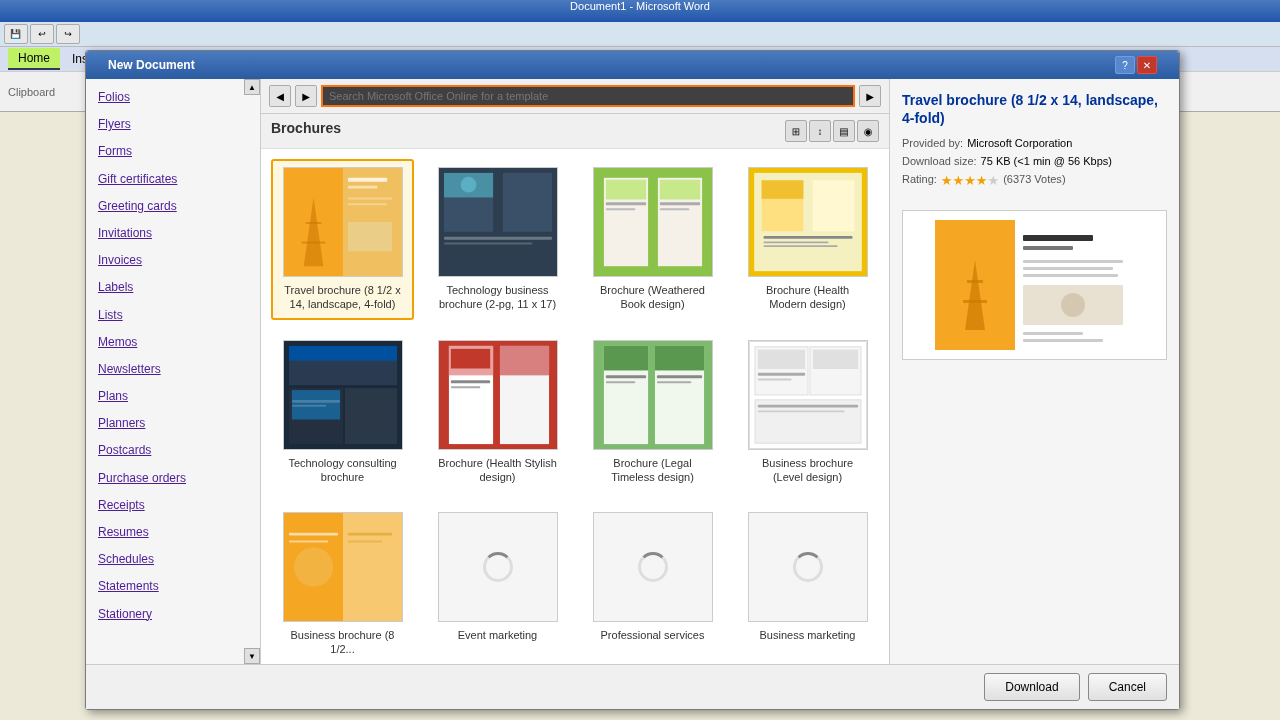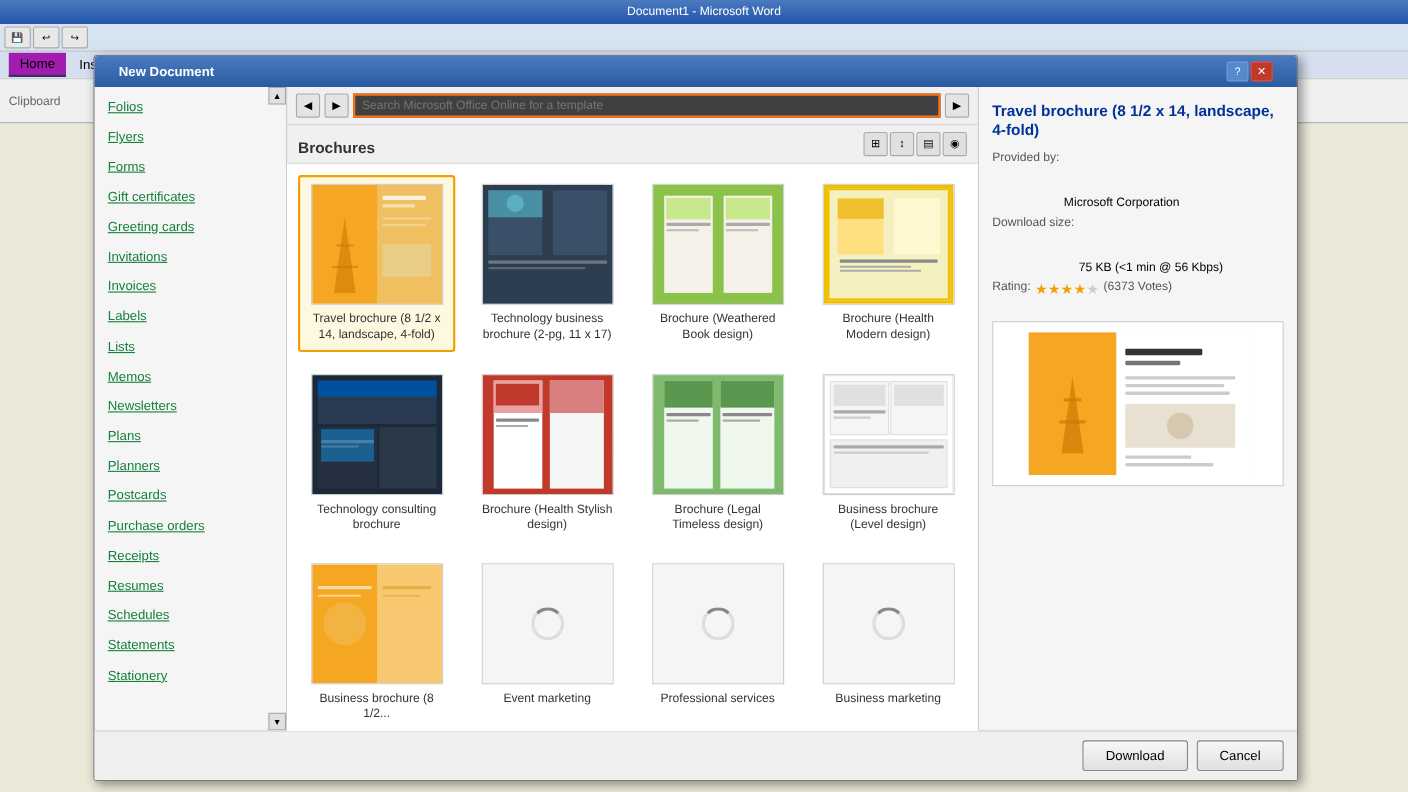--- a/index.html
+++ b/index.html
@@ -87,21 +87,21 @@
       justify-content: center;
       cursor: pointer;
       font-size: 8px;
     }
     .sidebar-scroll-up { top: 0; }
     .sidebar-scroll-down { bottom: 0; }
 
     .sidebar-item {
       padding: 4px 12px;
       cursor: pointer;
-      color: #15803d;
+      color: #4c1d95;
       text-decoration: underline;
       font-size: 12px;
       line-height: 1.6;
     }
 
     
     .main-content {
       flex: 1;
       display: flex;
       flex-direction: column;
@@ -147,21 +147,21 @@
       display: flex;
       align-items: center;
       justify-content: center;
       font-size: 10px;
       border-radius: 2px;
     }
 
     
     .brochures-header {
       display: flex;
-      align-items: flex-end;
+      align-items: flex-start;
       justify-content: space-between;
       padding: 6px 10px;
       background: #f0f0f0;
       border-bottom: 1px solid #ddd;
     }
     .brochures-title {
       font-size: 14px;
       font-weight: bold;
       color: #333;
     }
@@ -250,21 +250,20 @@
       color: #333;
       margin-bottom: 6px;
       display: flex;
       gap: 4px;
     }
     .right-panel-meta-label {
       color: #555;
     }
     .right-panel-meta-value {
       color: #000;
-      margin-top: 41px;
     }
     .stars {
       color: #f0a000;
       font-size: 13px;
     }
     .votes { color: #555; font-size: 11px; }
     .preview-image {
       margin-top: 16px;
       border: 1px solid #ccc;
       background: white;
@@ -367,21 +366,21 @@
     .app-bg {
       width: 1280px;
       height: 720px;
       background: #ece9d8;
       position: relative;
     }
     .app-titlebar {
       height: 22px;
       background: linear-gradient(to bottom, #4a7abf, #2255aa);
       display: flex;
-      align-items: center;
+      align-items: flex-start;
       justify-content: center;
       color: white;
       font-size: 11px;
     }
 
     
     .content-area {
       display: flex;
       flex: 1;
       overflow: hidden;
@@ -411,21 +410,21 @@
     <span>Document1 - Microsoft Word</span>
   </div>
 
   <div style="height:90px; background: #dce6f0; border-bottom: 1px solid #aaa; display:flex; flex-direction:column;">
     <div style="height:25px; background: #d6e4f0; display:flex; align-items:center; gap:2px; padding: 0 4px; border-bottom:1px solid #bbb;">
       <div style="width:24px; height:20px; background: #e8e8e8; border: 1px solid #aaa; border-radius:2px; display:flex;align-items:center;justify-content:center;font-size:9px;">💾</div>
       <div style="width:24px; height:20px; background: #e8e8e8; border: 1px solid #aaa; border-radius:2px; display:flex;align-items:center;justify-content:center;font-size:9px;">↩</div>
       <div style="width:24px; height:20px; background: #e8e8e8; border: 1px solid #aaa; border-radius:2px; display:flex;align-items:center;justify-content:center;font-size:9px;">↪</div>
     </div>
     <div style="height:25px; display:flex; align-items:center; gap:2px; padding: 0 8px; background:#d6dff0;">
-      <div style="padding:3px 10px; font-size:12px; cursor:pointer; background:#a21caf; border-bottom:2px solid #336;">Home</div>
+      <div style="padding:3px 10px; font-size:12px; cursor:pointer; background:#bef264; border-bottom:2px solid #336;">Home</div>
       <div style="padding:3px 10px; font-size:12px; cursor:pointer;">Insert</div>
       <div style="padding:3px 10px; font-size:12px; cursor:pointer;">Page Layout</div>
       <div style="padding:3px 10px; font-size:12px; cursor:pointer;">References</div>
       <div style="padding:3px 10px; font-size:12px; cursor:pointer;">Mailings</div>
       <div style="padding:3px 10px; font-size:12px; cursor:pointer;">Review</div>
       <div style="padding:3px 10px; font-size:12px; cursor:pointer;">View</div>
     </div>
     <div style="height:40px; background:#f0f0f0; border-top:1px solid #ccc; display:flex; align-items:center; padding: 0 8px; gap:8px;">
       <div style="font-size:11px; color:#666;">Clipboard</div>
     </div>

